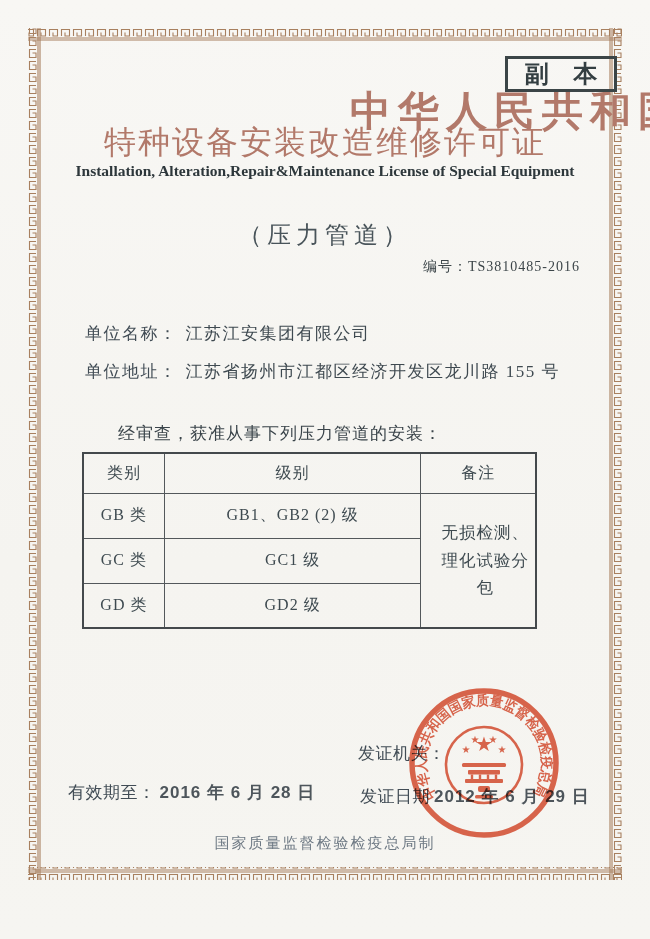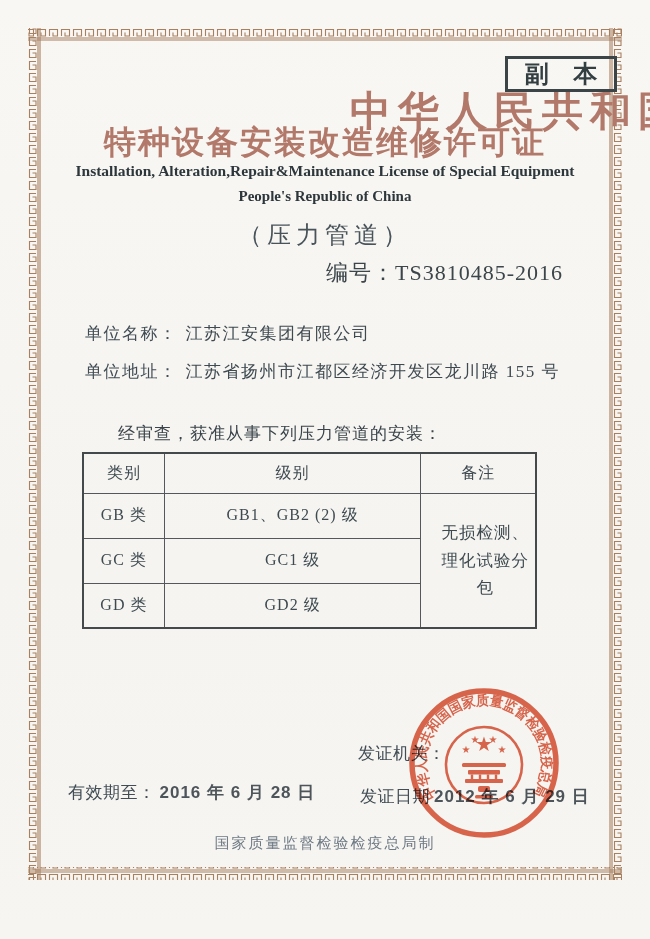--- a/index.html
+++ b/index.html
@@ -20,37 +20,37 @@
     letter-spacing:9px; text-indent:9px; color:#333e41; z-index:2;
   }
   .t-cn1 {
     position:absolute; left:0; top:84px; width:100%; text-align:right;
     font-size:41px; font-weight:bold; letter-spacing:7px; color:#b2796a;
     font-family:"Liberation Sans", sans-serif;
     margin-left:36px;
   }
   .t-cn2 {
     position:absolute; left:0; top:121px; width:100%; text-align:center;
-    font-size:32px; font-weight:bold; letter-spacing:2px; color:#b2796a;
+    font-size:32px; font-weight:normal; letter-spacing:2px; color:#b2796a;
     font-family:"Liberation Sans", sans-serif;
   }
   .t-en1 {
     position:absolute; left:0; top:162px; width:100%; text-align:center;
     font-size:15.5px; font-weight:bold; color:#2d373b;
   }
   .t-en2 {
     position:absolute; left:0; top:188px; width:100%; text-align:center;
     font-size:15px; font-weight:bold; color:#2d373b;
   }
   .scope {
     position:absolute; left:0; top:219px; width:100%; text-align:center;
     font-size:24px; letter-spacing:5px; color:#49545a;
   }
   .number-line {
-    position:absolute; right:87px; top:258px; font-size:22px; color:#3c4549;
+    position:absolute; right:70px; top:258px; font-size:14px; color:#3c4549;
     letter-spacing:1px;
   }
   .info-row { position:absolute; left:85px; font-size:17px; color:#3e4950; letter-spacing:1.5px; }
   .row-name { top:322px;font-family:Liberation Mono, monospace; }
   .row-addr { top:360px; }
   .info-row .val { margin-left:8px; }
   .intro {
     position:absolute; left:118px; top:422px; font-size:17px; color:#3a444a; letter-spacing:1px;
   }
   table.lic {
@@ -106,21 +106,20 @@
     <rect x="28" y="867" width="594" height="13" fill="url(#meanderH)"></rect>
     <rect x="28" y="28" width="13" height="852" fill="url(#meanderV)"></rect>
     <rect x="609" y="28" width="13" height="852" fill="url(#meanderV)"></rect>
   </svg>
 
   <div class="badge">副 本</div>
 
   <div class="t-cn1">中华人民共和国</div>
   <div class="t-cn2">特种设备安装改造维修许可证</div>
   <div class="t-en1">Installation, Alteration,Repair&amp;Maintenance License of Special Equipment</div>
-  <div class="t-en2">People's Republic of China</div>
   <div class="scope">（压力管道）</div>
 
   <div class="number-line">
     <span>编号：</span><span>TS3810485-2016</span>
   </div>
 
   <div class="info-row row-name">
     <span class="footer-label">单位名称：</span><span class="val">江苏江安集团有限公司</span>
   </div>
   <div class="info-row row-addr">

